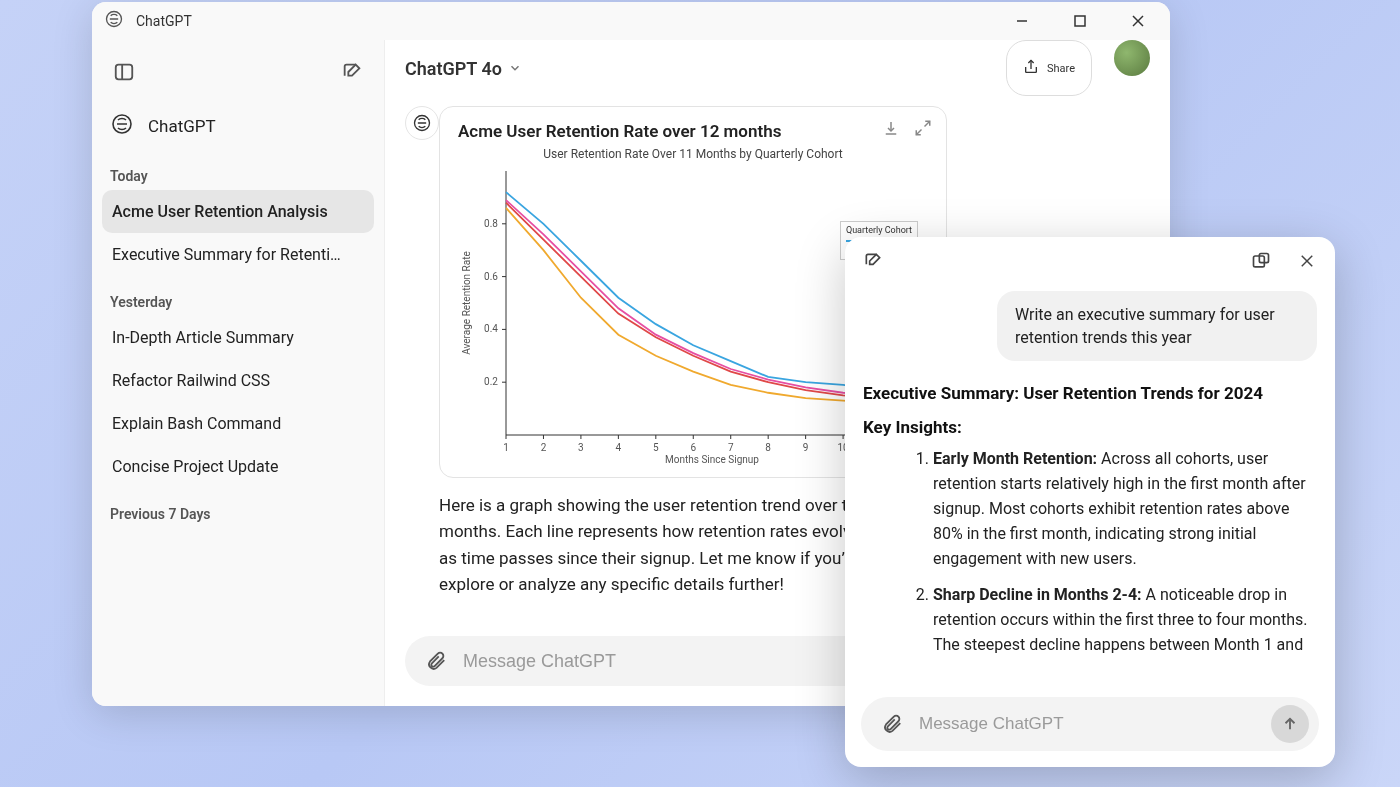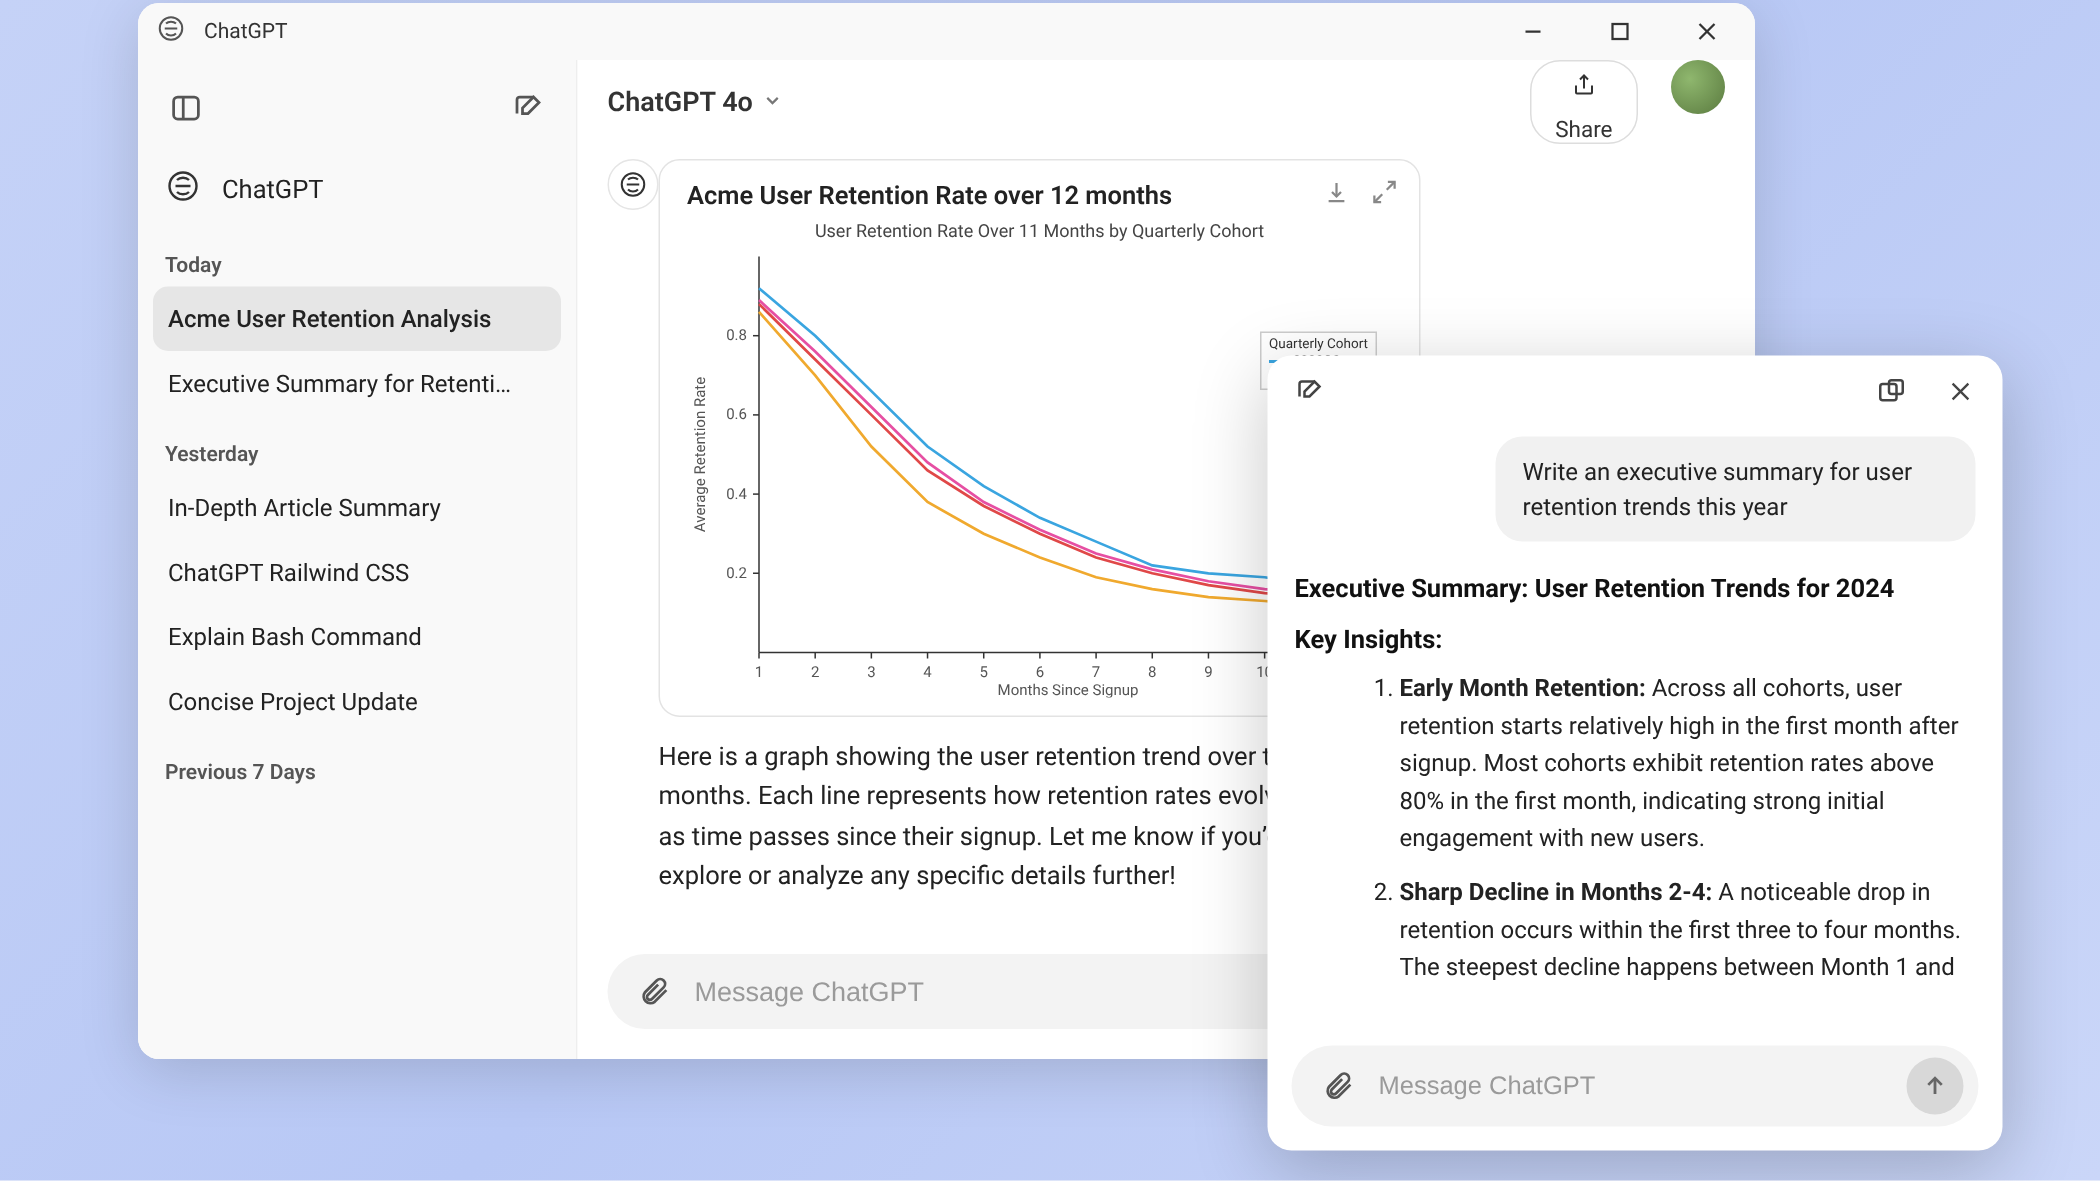--- a/index.html
+++ b/index.html
@@ -82,22 +82,22 @@
     gap: 12px;
   }
   .model-select {
     font-size: 18px; font-weight:600; color:#333;
     display:flex; align-items:center; gap:6px; cursor:pointer;
   }
   .share-btn {
     margin-left:auto;
     display:flex; align-items:center; gap:8px;
     border:1px solid #ddd; border-radius: 20px;
-    padding: 8px 16px; font-size:15px; cursor:pointer;
-    color:#333; background:#fff;flex-direction:column;
+    padding: 8px 16px; font-size:11px; cursor:pointer;
+    color:#333; background:#fff;
   }
   .avatar {
     width:36px; height:36px; border-radius:50%;
     background: radial-gradient(circle at 35% 35%, #8fb76e, #5a7a3f);
     margin-left: 10px;
   }
 
   .chat-area {
     flex:1; overflow:hidden; padding: 10px 20px 0 20px;
     display:flex; 
@@ -255,21 +255,21 @@
         </span>
         <span>ChatGPT</span>
       </div>
 
       <div id="sections-mount">
           <div class="section-label">Today</div>
           <div class="chat-item active">Acme User Retention Analysis</div>
           <div class="chat-item">Executive Summary for Retenti…</div>
           <div class="section-label">Yesterday</div>
           <div class="chat-item">In-Depth Article Summary</div>
-          <div class="chat-item">ChatGPT Railwind CSS</div>
+          <div class="chat-item">Refactor Railwind CSS</div>
           <div class="chat-item">Explain Bash Command</div>
           <div class="chat-item">Concise Project Update</div>
           <div class="section-label">Previous 7 Days</div>
         </div>
     </div>
 
     <div class="content">
       <div class="content-header">
         <div class="model-select">
           <span>ChatGPT 4o</span>

